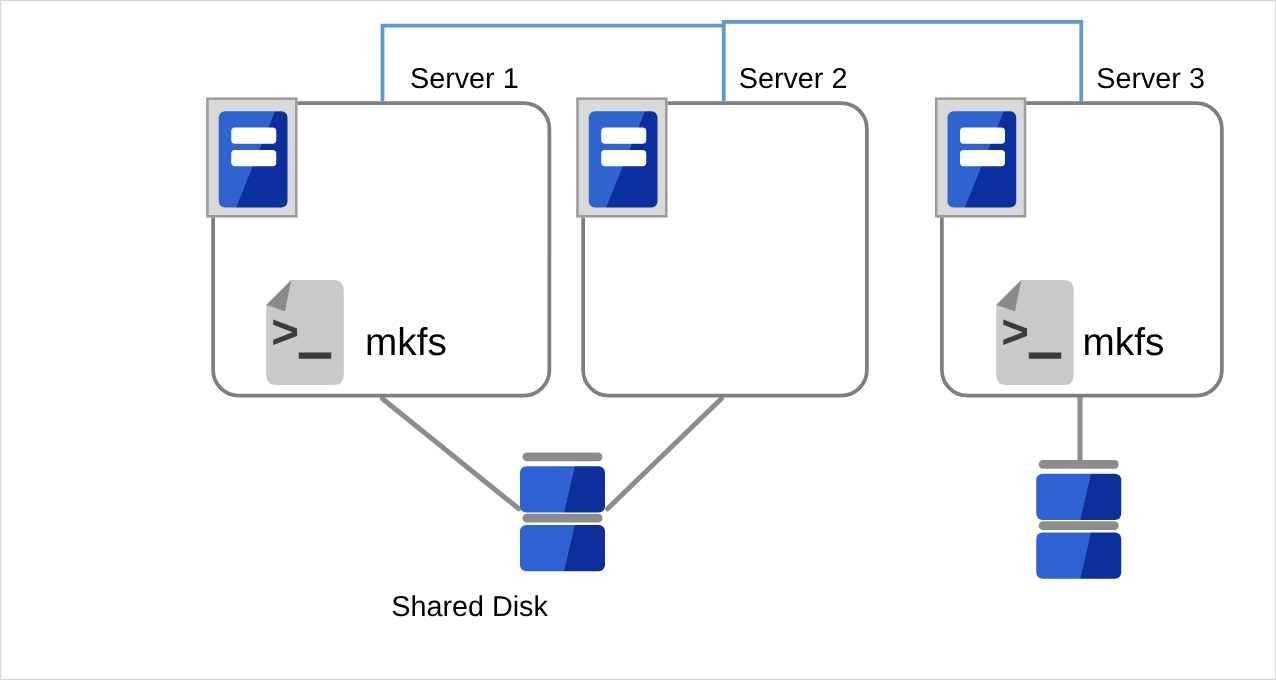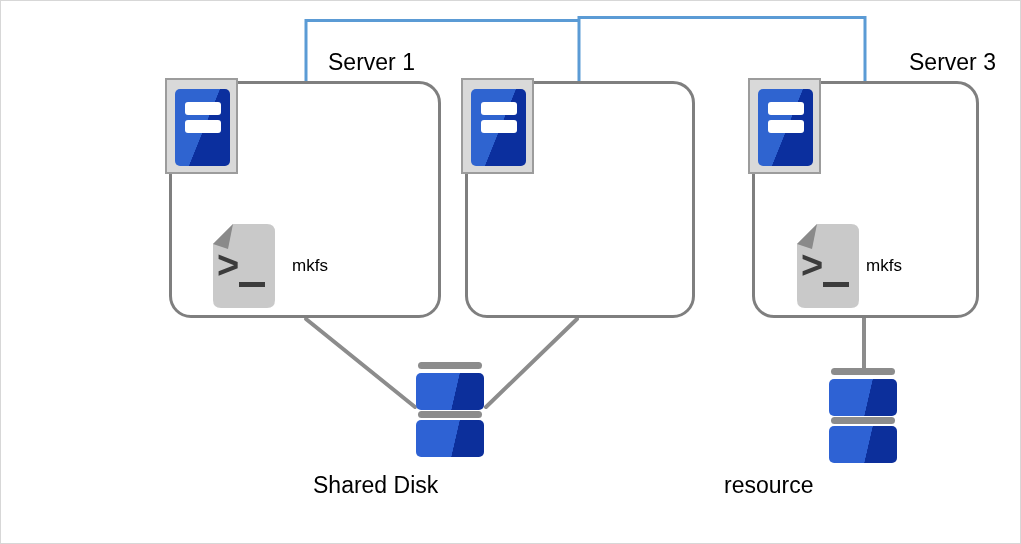--- a/index.html
+++ b/index.html
@@ -15,21 +15,21 @@
     position:absolute;top:80px;height:237px;box-sizing:border-box;
     border:3px solid #7f7f7f;border-radius:22px;background:#ffffff;
   }
   .box-1{left:168px;width:272px;}
   .box-2{left:464px;width:230px;}
   .box-3{left:751px;width:227px;}
 
   .server-label{position:absolute;top:48px;font-size:23px;white-space:nowrap;}
   .slabel-1{left:327px;}
   .slabel-2{left:590px;}
-  .slabel-3{left:876px;margin-left:32px;}
+  .slabel-3{left:876px;}
 
   
   .server-icon{
     position:absolute;top:77px;width:73px;height:96px;box-sizing:border-box;
     background:#d9d9d9;border:2px solid #9c9c9c;
   }
   .sicon-1{left:164px;}
   .sicon-2{left:460px;}
   .sicon-3{left:747px;}
   .server-screen{
@@ -38,21 +38,21 @@
   }
   .server-slot{position:absolute;left:10px;width:36px;height:13px;border-radius:3px;background:#ffffff;}
   .slot-a{top:13px;}
   .slot-b{top:31px;}
 
   
   .script-icon{position:absolute;width:64px;height:86px;}
   .script-1{left:211px;top:222px;}
   .script-3{left:795px;top:222px;}
 
-  .mkfs-label{position:absolute;top:255px;font-size:17px;white-space:nowrap;}
+  .mkfs-label{position:absolute;top:255px;font-size:31px;white-space:nowrap;}
   .mkfs-1{left:291px;}
   .mkfs-3{left:865px;}
 
   
   .disk-icon{position:absolute;width:68px;height:95px;}
   .disk-1{left:415px;top:361px;}
   .disk-2{left:828px;top:367px;}
   .disk-bar{position:absolute;left:2px;width:64px;height:7px;border-radius:4px;background:#8c8c8c;}
   .bar-top{top:0;}
   .bar-mid{top:49px;}
@@ -81,20 +81,21 @@
     <path d="M305,318 L414,406" fill="none" stroke="#8C8C8C" stroke-width="4" stroke-linecap="round"></path>
     <path d="M576,318 L485,406" fill="none" stroke="#8C8C8C" stroke-width="4" stroke-linecap="round"></path>
     <path d="M863,317 L863,368" fill="none" stroke="#8C8C8C" stroke-width="4" stroke-linecap="round"></path>
   </svg>
 
   <div class="server-box box-1"></div>
   <div class="server-box box-2"></div>
   <div class="server-box box-3"></div>
 
   <div class="server-label slabel-1">Server 1</div>
+  <div class="server-label slabel-2">Server 2</div>
   <div class="server-label slabel-3">Server 3</div>
 
   <div class="server-icon sicon-1">
     <div class="server-screen">
       <div class="server-slot slot-a"></div>
       <div class="server-slot slot-b"></div>
     </div>
   </div>
   <div class="server-icon sicon-2">
     <div class="server-screen">
@@ -140,16 +141,15 @@
     <div class="disk-bar bar-top"></div>
     <div class="disk-block block-a"></div>
     <div class="disk-bar bar-mid"></div>
     <div class="disk-block block-b"></div>
   </div>
 
   <div class="disk-label dlabel-1">
     <div>Shared Disk</div>
   </div>
   <div class="disk-label dlabel-2">
-    <div>resource</div>
   </div>
 
 </div>
 
 </body></html>

